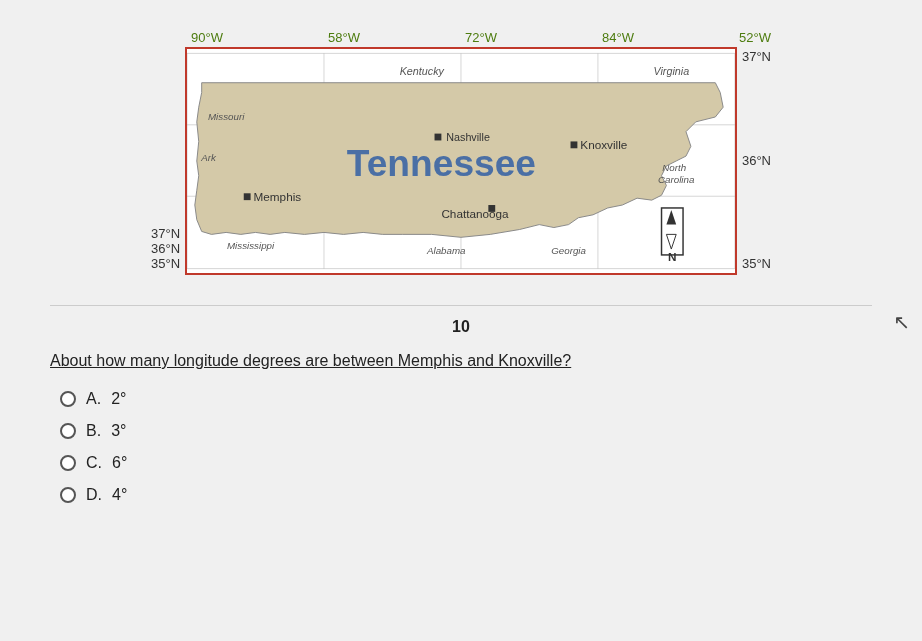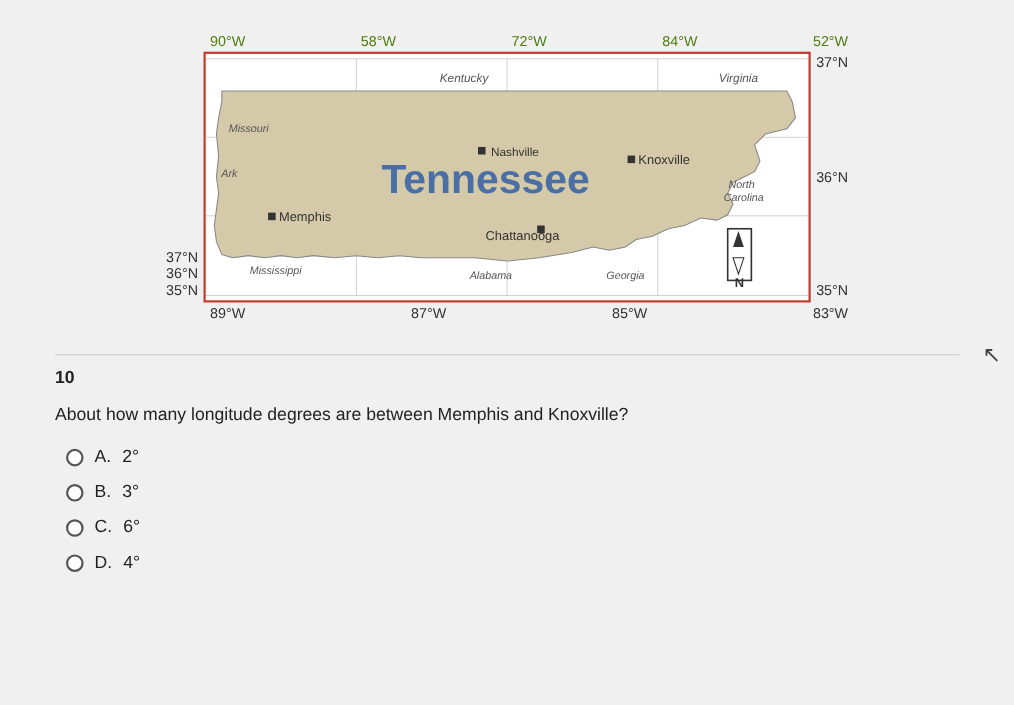--- a/index.html
+++ b/index.html
@@ -101,26 +101,28 @@
       padding: 10px 20px;
     }
 
     .question-number {
       font-size: 16px;
       font-weight: bold;
       color: #222;
       margin-bottom: 16px;
       border-top: 1px solid #ccc;
       padding-top: 12px;
+      text-align: center;
     }
 
     .question-text {
       font-size: 16px;
       color: #222;
       margin-bottom: 20px;
+      text-decoration: underline;
     }
 
     .answer-options {
       display: flex;
       flex-direction: column;
       gap: 14px;
       padding-left: 10px;
     }
 
     .answer-option {
@@ -290,26 +292,20 @@
           </div>
 
           <div class="lat-labels-right">
             <span>37°N</span>
             <span>36°N</span>
             <span>35°N</span>
           </div>
         </div>
       </div>
 
-      <div class="lon-labels-bottom">
-        <span>89°W</span>
-        <span>87°W</span>
-        <span>85°W</span>
-        <span>83°W</span>
-      </div>
 
     </div>
   </div>
 
   <div class="question-section">
     <div class="question-number">10</div>
     <div class="question-text">About how many longitude degrees are between Memphis and Knoxville?</div>
 
     <div class="answer-options">
       <div class="answer-option">

